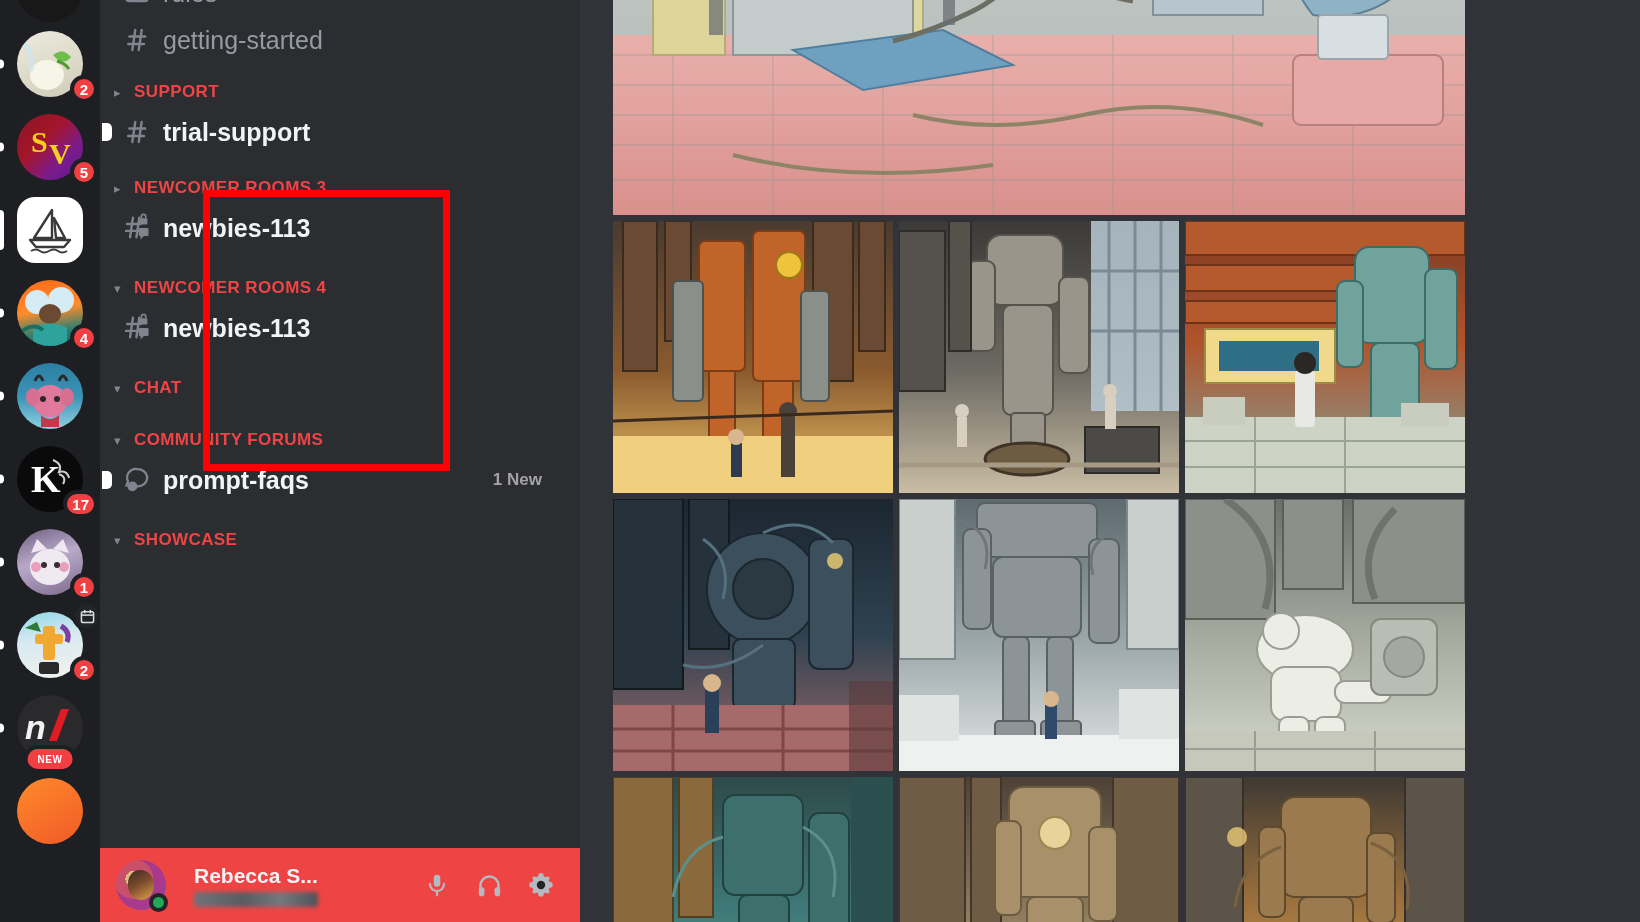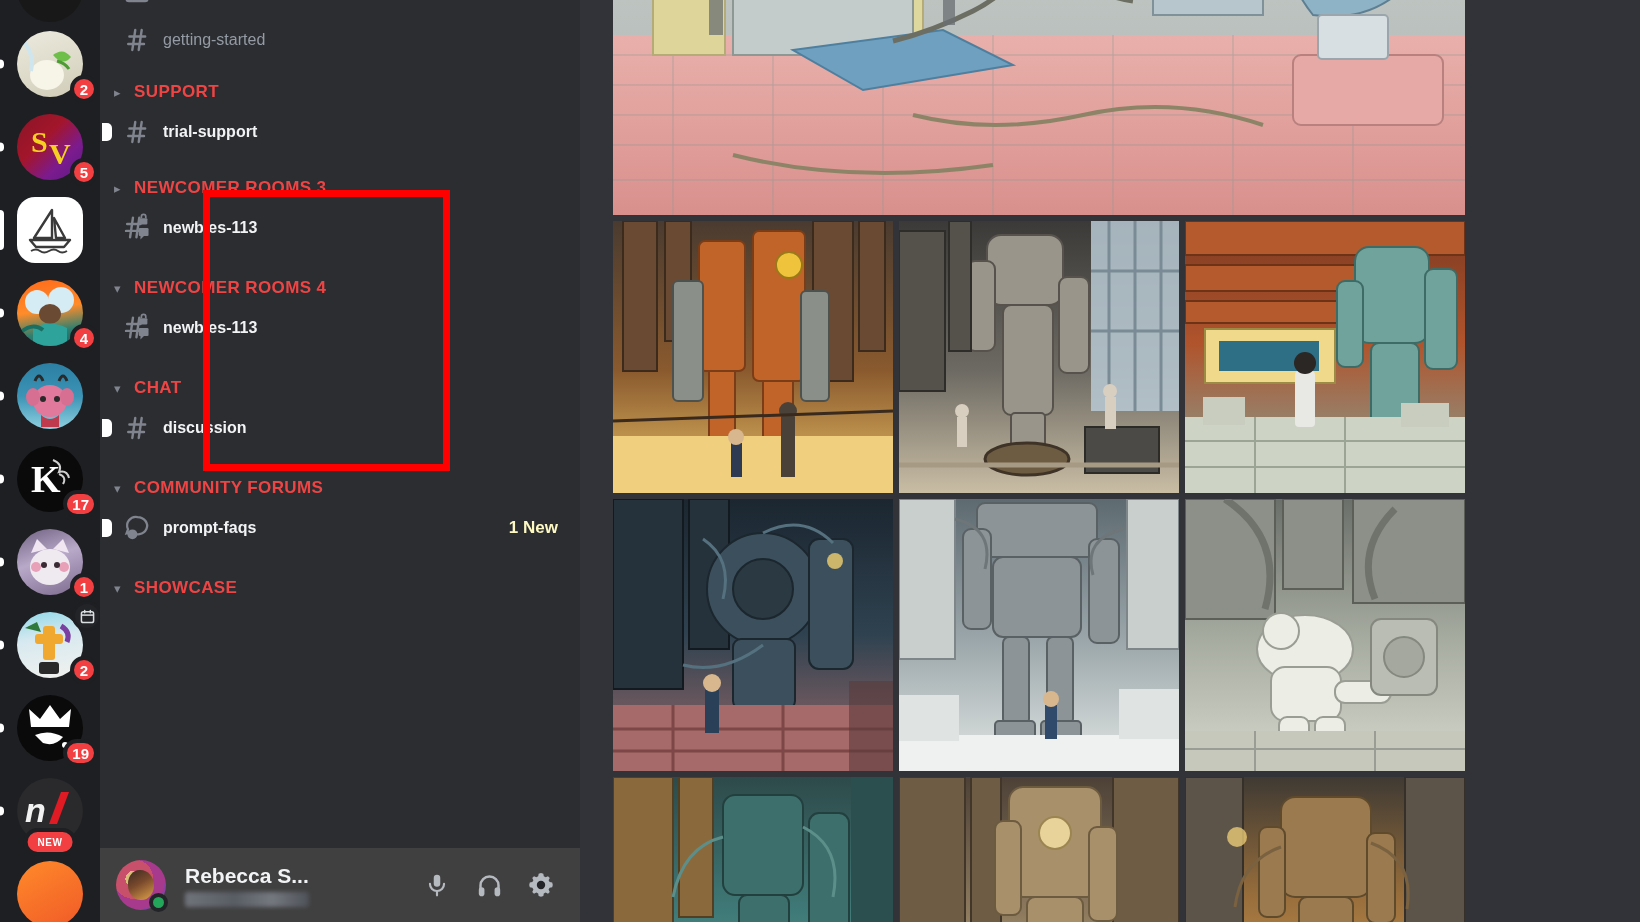--- a/index.html
+++ b/index.html
@@ -74,46 +74,46 @@
     display:flex; align-items:center; gap:11px;
     height:46px; margin:1px 10px 1px 8px;
     padding-left:14px; border-radius:6px; cursor:pointer;
     position:relative;
   }
   .chan-unread-dot {
     position:absolute; left:-6px; top:50%; transform:translateY(-50%);
     width:10px; height:18px; border-radius:0 5px 5px 0; background:#fff;
   }
   .chan-name {
-    font-size:16px; color:#f2f3f5; font-weight:bold;
+    font-size:25px; color:#f2f3f5; font-weight:bold;
     white-space:nowrap;
   }
   .chan.muted .chan-name { color:#949ba4; font-weight:normal; }
   .chan-icon {
     width:30px; height:30px; flex:0 0 30px;
     display:flex; align-items:center; justify-content:center;
     color:#80848e;
   }
   .new-badge {
-    margin-left:auto; margin-right:12px;
-    color:#fef9c3; font-size:17px; font-weight:bold;
+    margin-left:auto; margin-right:28px;
+    color:#a3a3a3; font-size:17px; font-weight:bold;
   }
 
   
   .annotation-box {
     position:absolute; left:103px; top:190px;
     width:247px; height:281px;
     border:7px solid #ff0000; pointer-events:none; z-index:30;
   }
 
   
   .user-bar {
     position:absolute; left:0; bottom:0; width:480px; height:74px;
-    background:#404040; display:flex; align-items:center;
-    padding:0 8px 0 16px; gap:19px; z-index:20;
+    background:#ef4444; display:flex; align-items:center;
+    padding:0 8px 0 16px; gap:28px; z-index:20;
   }
   .user-avatar {
     width:50px; height:50px; border-radius:50%; position:relative;
     background:radial-gradient(circle at 35% 38%, #d8c07a 0 18%, #c9506b 18% 44%, #a83a8e 44% 70%, #8e3fa0 70% 100%);
     flex:0 0 50px; overflow:visible;
   }
   .user-avatar::before {
     content:""; position:absolute; left:12px; top:10px;
     width:26px; height:30px; border-radius:46% 54% 50% 50%;
     background:linear-gradient(150deg,#3a2a22 0%,#7a4a2c 45%,#e0a24a 100%);
@@ -269,31 +269,20 @@
     <div class="mini-badge">
       <svg width="15" height="15" viewBox="0 0 16 16">
         <rect x="1.5" y="3" width="13" height="11.5" rx="2" fill="none" stroke="#dbdee1" stroke-width="1.6"></rect>
         <path d="M1.5 6.5 H14.5" stroke="#dbdee1" stroke-width="1.6"></path>
         <path d="M5 1.5 V4  M11 1.5 V4" stroke="#dbdee1" stroke-width="1.6" stroke-linecap="round"></path>
       </svg>
     </div>
     <div class="badge">2</div>
   </div>
 
-  <div class="server-slot">
-    <div class="pill dot"></div>
-    <div class="server-icon" style="background:#0a0a0a;">
-      <svg width="66" height="66" viewBox="0 0 66 66">
-        <path d="M14 32 L12 14 L23 24 L33 10 L43 24 L54 14 L52 32 Z" fill="#fff"></path>
-        <path d="M18 40 q14 -6 28 2 q-8 10 -20 6 z" fill="#fff"></path>
-        <circle cx="48" cy="50" r="3" fill="#fff"></circle>
-      </svg>
-    </div>
-    <div class="badge">19</div>
-  </div>
 
   <div class="server-slot">
     <div class="pill dot"></div>
     <div class="server-icon" style="background:#2a2a2c;">
       <svg width="66" height="66" viewBox="0 0 66 66">
         <text x="8" y="44" font-family="Liberation Sans, sans-serif" font-size="34" font-style="italic" font-weight="bold" fill="#f2f2f2">n</text>
         <path d="M44 14 L52 14 L40 46 L32 46 Z" fill="#e01b24"></path>
       </svg>
     </div>
     <div class="badge new-pill">NEW</div>
@@ -376,29 +365,20 @@
         </svg>
       </span>
       <span class="chan-name">newbies-113</span>
     </div>
 
     <div class="cat" style="padding-top:26px;">
       <span class="cat-arrow">▾</span>
       <span class="cat-label">CHAT</span>
     </div>
 
-    <div class="chan">
-      <span class="chan-unread-dot"></span>
-      <span class="chan-icon">
-        <svg width="28" height="28" viewBox="0 0 24 24">
-          <path d="M5.5 9 H19 M4.5 15.5 H18 M10.5 3.5 L8 20.5 M16 3.5 L13.5 20.5" stroke="#80848e" stroke-width="2.1" stroke-linecap="round"></path>
-        </svg>
-      </span>
-      <span class="chan-name">discussion</span>
-    </div>
 
 
     <div class="cat" style="padding-top:26px;">
       <span class="cat-arrow">▾</span>
       <span class="cat-label">COMMUNITY FORUMS</span>
     </div>
 
     <div class="chan">
       <span class="chan-unread-dot"></span>
       <span class="chan-icon">

